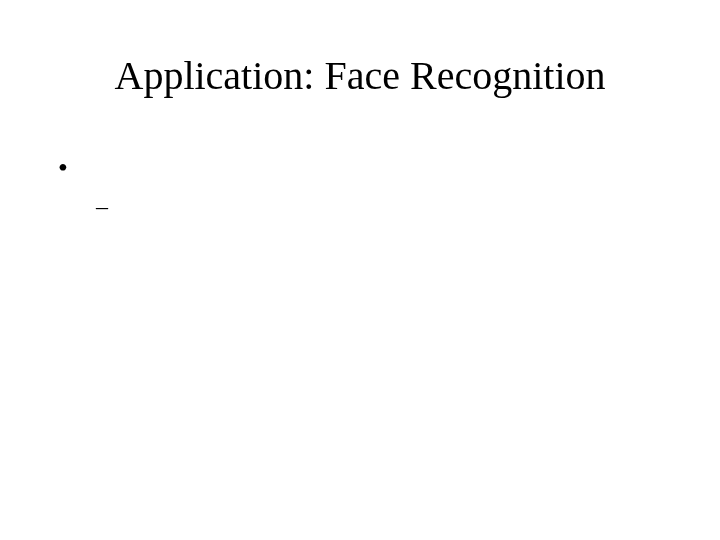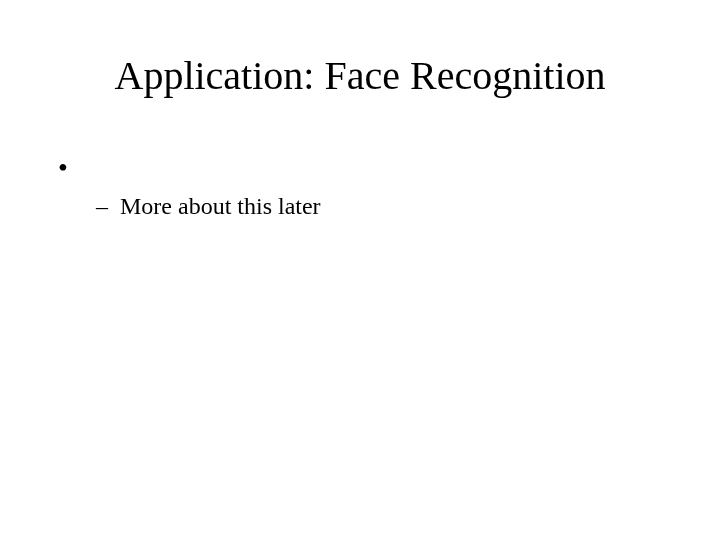--- a/index.html
+++ b/index.html
@@ -69,18 +69,17 @@
   <div class="title">Application: Face Recognition</div>
 
   <div class="body">
 
     <div class="bullet-l1">
       <span class="marker">•</span>
     </div>
 
     <div class="bullet-l2">
       <span class="marker">–</span>
-      <span>More about this later</span>
     </div>
 
   </div>
 
 </div>
 
 </body></html>

